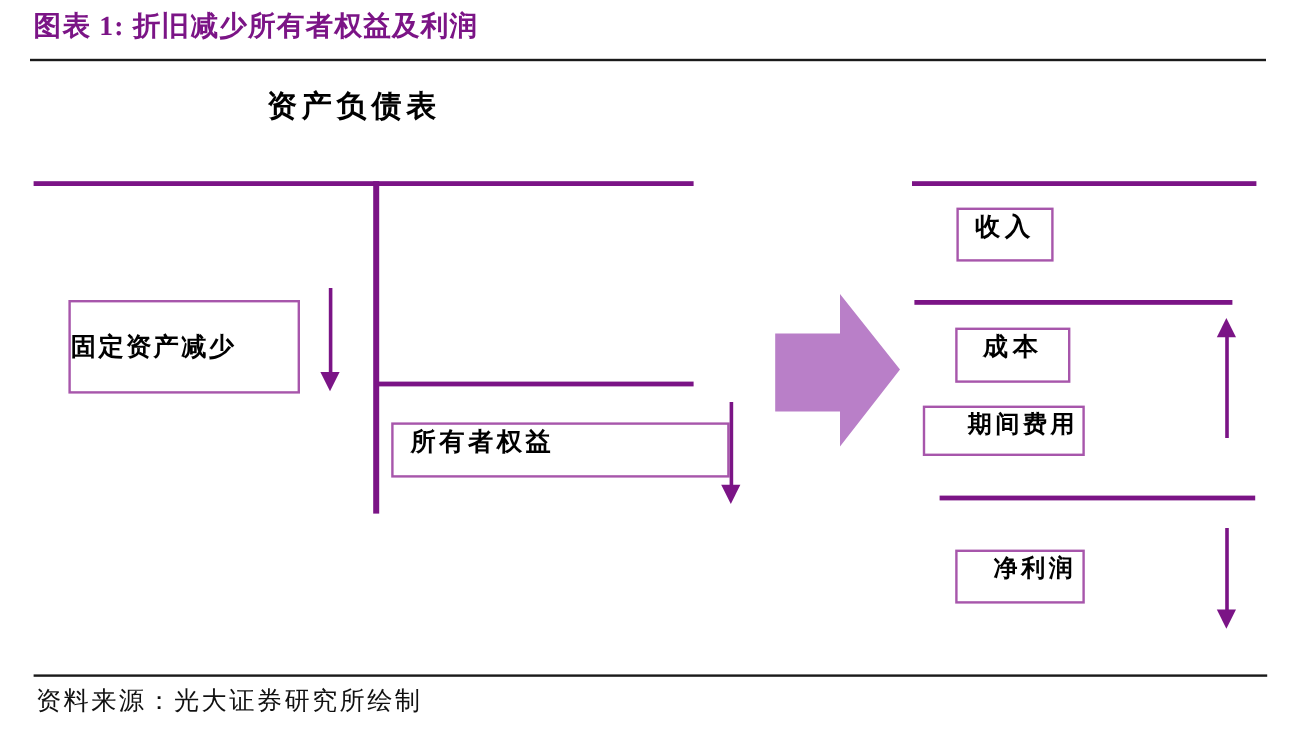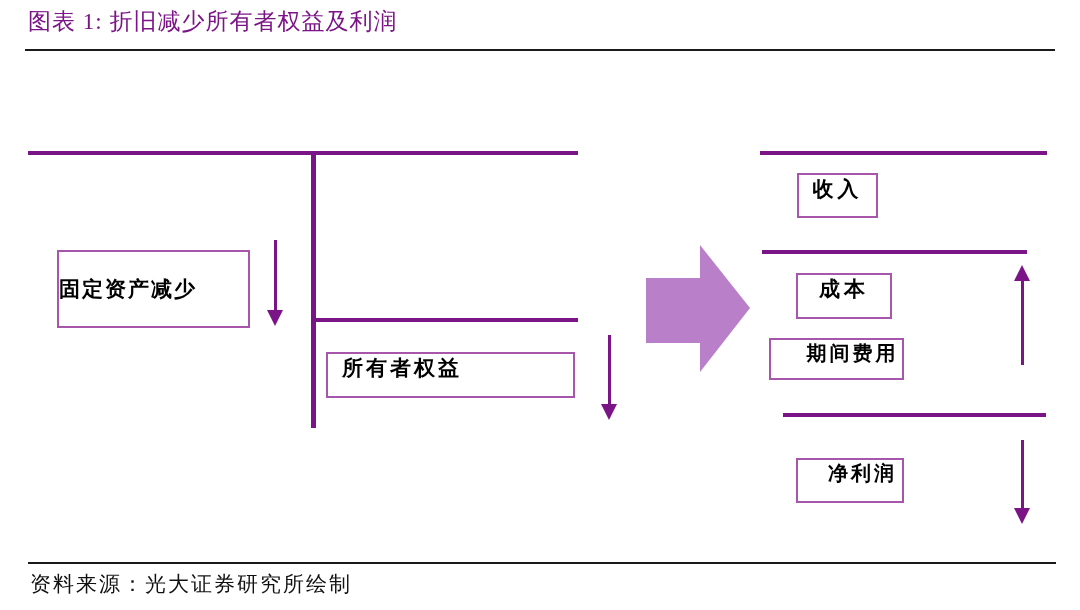--- a/index.html
+++ b/index.html
@@ -11,21 +11,21 @@
     font-family: "Liberation Serif", "DejaVu Serif", serif;
     color: #111111;
     overflow: hidden;
   }
 
   
   .fig-title {
     position: absolute;
     left: 28px; top: 6px;
     font-size: 23px;
-    font-weight: normal;
+    font-weight: bold;
     color: #7B1486;
     letter-spacing: 1px;
     white-space: nowrap;
   }
   .title-underline {
     position: absolute;
     left: 25px; top: 49px;
     width: 1030px; height: 2px;
     background: #1a1a1a;
   }
@@ -59,21 +59,21 @@
     justify-content: center;
   }
   .fixed-asset-box {
     left: 57px; top: 250px; width: 193px; height: 78px;
     flex-direction: column;
     font-size: 21px;
     letter-spacing: 2px;
     line-height: 1.45;
   }
   .equity-box {
-    left: 326px; top: 352px; width: 249px; height: 46px;
+    left: 326px; top: 352px; width: 282px; height: 46px;
     justify-content: flex-start;
     padding-left: 14px;
     font-size: 21px;
     letter-spacing: 3px;
   }
   .revenue-box   { left: 797px; top: 173px; width: 81px;  height: 45px; font-size: 21px; letter-spacing: 4px; }
   .cost-box      { left: 796px; top: 273px; width: 96px;  height: 46px; font-size: 21px; letter-spacing: 4px; }
   .period-box    { left: 769px; top: 338px; width: 135px; height: 42px; font-size: 20px; letter-spacing: 3px; padding-left: 32px; }
   .netprofit-box { left: 796px; top: 458px; width: 108px; height: 45px; font-size: 20px; letter-spacing: 3px; padding-left: 25px; }
 
@@ -131,20 +131,21 @@
   }
 </style>
 </head>
 <body>
 
 <div class="page">
 
   <div class="fig-title">图表 1: 折旧减少所有者权益及利润</div>
   <div class="title-underline"></div>
 
+  <div class="sec-header bs-header">资产负债表</div>
 
   <div class="pline" style="left:28px;  top:151px; width:550px; height:4px;"></div>
   <div class="pline" style="left:311px; top:151px; width:5px;   height:277px;"></div>
   <div class="pline" style="left:313px; top:318px; width:265px; height:4px;"></div>
 
   <div class="lbox fixed-asset-box">
     <span>固定资产减少</span>
   </div>
 
   <div class="arrow arr-fixed">

